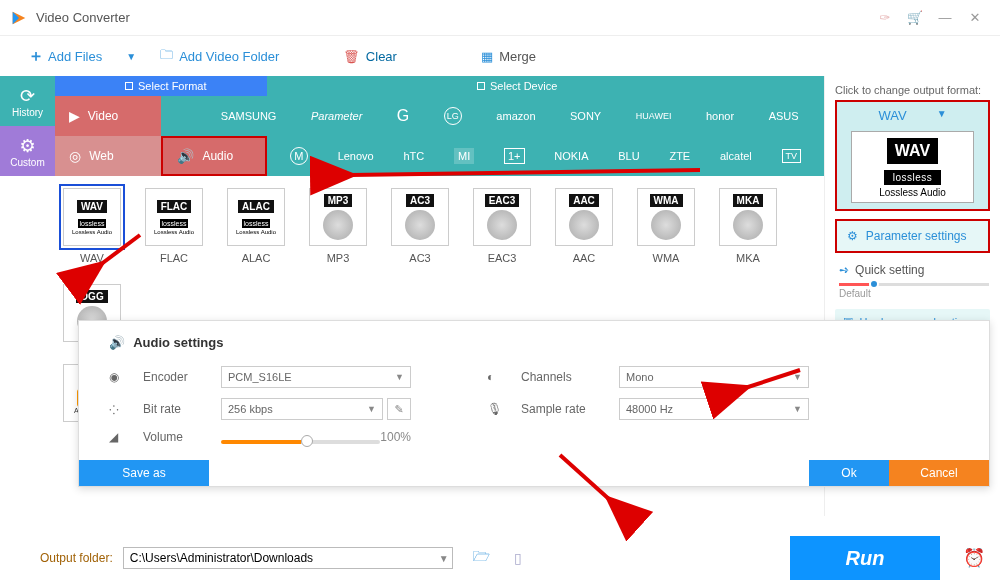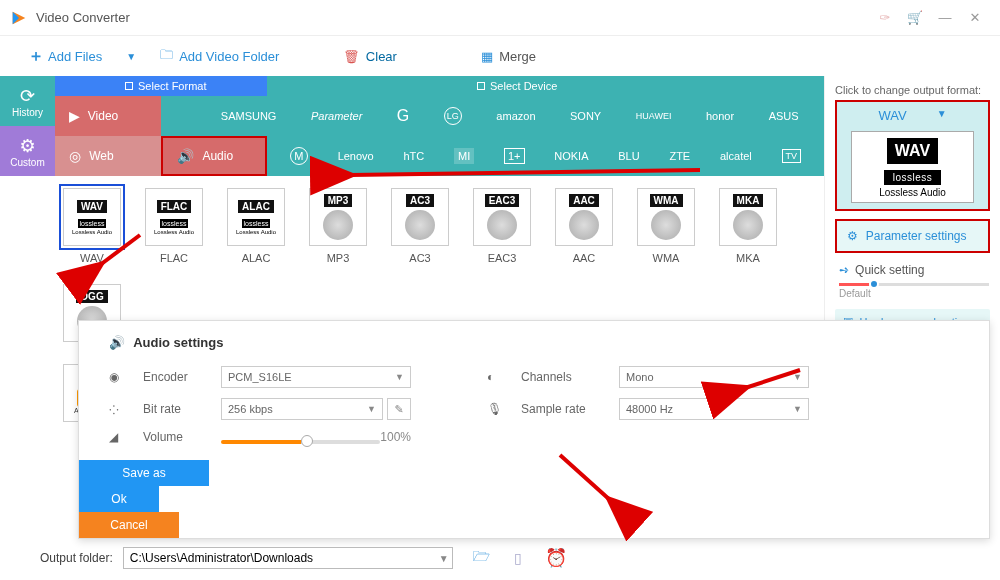--- a/index.html
+++ b/index.html
@@ -58,21 +58,21 @@
 .au .box { background: #fff; }
 .au .tag { background:#000; }
 .au .rings { width:30px; height:18px; background: repeating-linear-gradient(90deg,#f90,#f90 2px,#fff 2px,#fff 4px); border-radius:3px; }
 
 .panel { position: absolute; left: 78px; top: 320px; right: 10px; background: #fff; border: 1px solid #ddd; box-shadow: 0 2px 8px rgba(0,0,0,.15); padding: 14px 30px 0 30px; }
 .panel h3 { font-size: 13px; font-weight: bold; color: #333; margin-bottom: 16px; display: flex; align-items: center; gap: 8px; }
 .panel .grid { display: grid; grid-template-columns: 26px 70px 190px 60px 26px 90px 190px; gap: 10px 8px; align-items: center; font-size: 12px; color: #666; }
 .panel select, .panel .pseudo-select { height: 22px; border: 1px solid #ccc; font-size: 11px; padding: 0 6px; width: 100%; background:#fff; display:flex; align-items:center; justify-content:space-between; }
 .panel .slider { width: 170px; height: 4px; background: linear-gradient(90deg,#f80 0%,#f80 50%,#ddd 50%,#ddd 100%); border-radius:2px; position:relative; }
 .panel .slider .thumb { position:absolute; left:50%; top:-5px; width:12px; height:12px; border-radius:50%; background:#fff; border:1px solid #aaa; }
-.panel .btns { display:flex; margin: 16px -30px 0 -30px; flex-direction: column; }
+.panel .btns { display:flex; margin: 16px -30px 0 -30px; }
 .panel .btns button { flex:0 0 auto; height: 26px; border:none; font-size:12px; color:#fff; cursor:pointer; }
 .panel .btns .save { width:130px; background:#2196f3; }
 .panel .btns .spacer { flex:1; }
 .panel .btns .ok { width:80px; background:#2196f3; }
 .panel .btns .cancel { width:100px; background:#f5831f; }
 
 .rightpane { width: 176px; padding: 8px 10px; border-left: 1px solid #eee; font-size: 12px; color: #555; }
 .rightpane .hint { font-size: 11px; color: #666; margin-bottom: 4px; }
 .preview { border: 2px solid #c00; padding: 6px; background: #cfeef0; margin-bottom: 8px; }
 .preview .phead { color: #2b8fd8; font-size: 13px; text-align:center; display:flex; justify-content:center; gap:30px; margin-bottom:8px; }
@@ -87,21 +87,21 @@
 .qslider .dot { position:absolute; left:20%; top:-4px; width:10px; height:10px; border:2px solid #fff; background:#2b8fd8; border-radius:50%; }
 .defl { font-size:10px; color:#999; margin-left:4px; margin-bottom:10px; }
 .accel { display:flex; flex-direction:column; gap:6px; }
 .accel .hw { background:#e6f7f7; padding:6px 8px; color:#2b8fd8; font-size:11px; display:flex; align-items:center; gap:6px; border-radius:2px; }
 .accel .chips { display:flex; align-items:center; gap:6px; }
 .accel .chip { border:1px solid #ddd; border-radius:3px; padding:4px 8px; font-size:10px; display:flex; align-items:center; gap:3px; }
 .accel .nv { color:#6a0; }
 .accel .intel { color:#888; }
 
 .bottom { position:absolute; left:0; right:0; bottom:0; height:44px; display:flex; align-items:center; padding:0 0 0 40px; gap:10px; }
-.bottom .lbl { font-size:12px; color:#404040; }
+.bottom .lbl { font-size:12px; color:#a16207; }
 .bottom input { width: 330px; height:22px; border:1px solid #bbb; font-size:12px; padding:0 6px; }
 .bottom .dd2 { font-size:10px; color:#888; cursor:pointer; margin-left:-24px; }
 .bottom .ficon { color:#2b8fd8; font-size:14px; cursor:pointer; margin-left:14px; }
 .bottom .run { margin-left:auto; width:150px; height:44px; background:#0d94ff; color:#fff; font-size:20px; font-style:italic; font-weight:bold; border:none; cursor:pointer; }
 .bottom .alarm { width:50px; text-align:center; color:#2b8fd8; font-size:18px; cursor:pointer; }
 
 .arrow { position:absolute; pointer-events:none; }
 </style>
 </head>
 <body>
@@ -411,20 +411,21 @@
     <button class="cancel">Cancel</button>
   </div>
 </div>
 
 <div class="bottom">
   <span class="lbl">Output folder:</span>
   <input value="C:\Users\Administrator\Downloads" style="">
   <span class="dd2">▼</span>
   <span class="ficon">🗁</span>
   <span class="ficon" style="color:#aac">▯</span>
+  <button class="run">Run</button>
   <span class="alarm">⏰</span>
 </div>
 
 <svg class="arrow" style="left:0;top:0;width:1000px;height:580px;position:absolute">
   <defs>
       <marker id="ah" markerWidth="12" markerHeight="10" refX="2" refY="5" orient="auto">
         <path d="M12 0 L0 5 L12 10 Z" fill="#d00"></path>
       </marker>
     </defs>
   <line x1="140" y1="235" x2="100" y2="265" stroke="#d00" stroke-width="4" marker-end="url(#ah)"></line>

